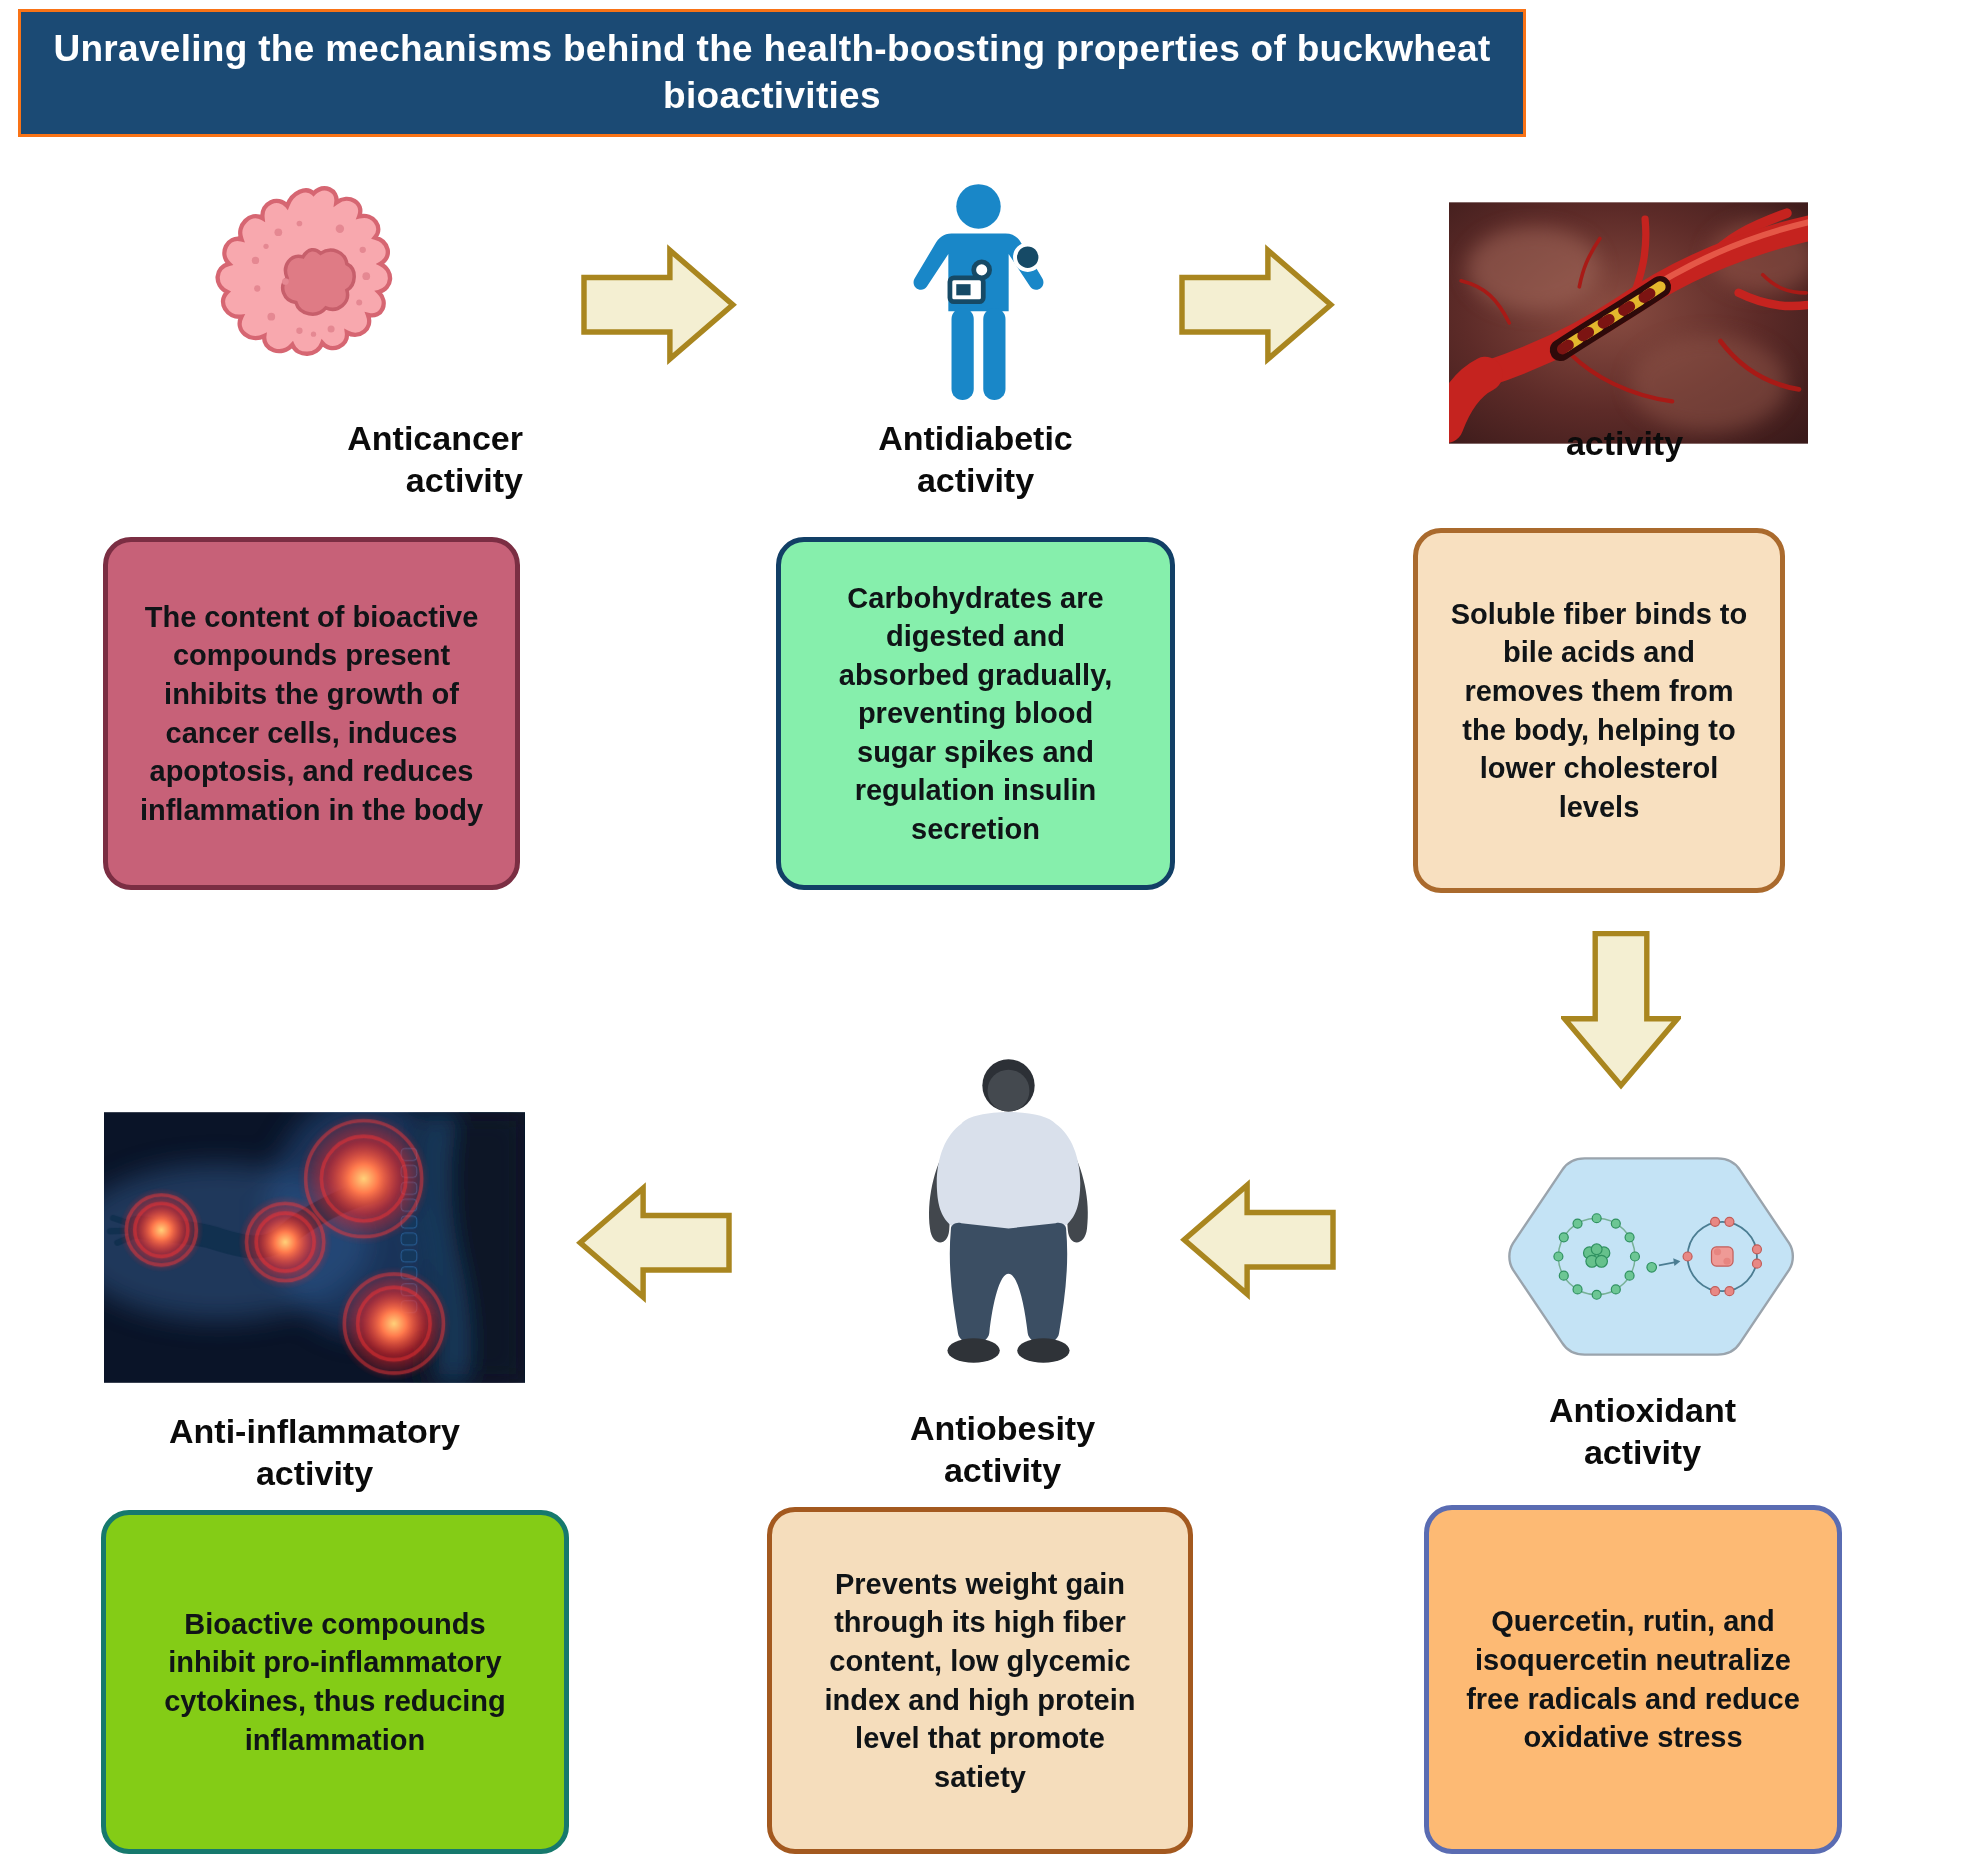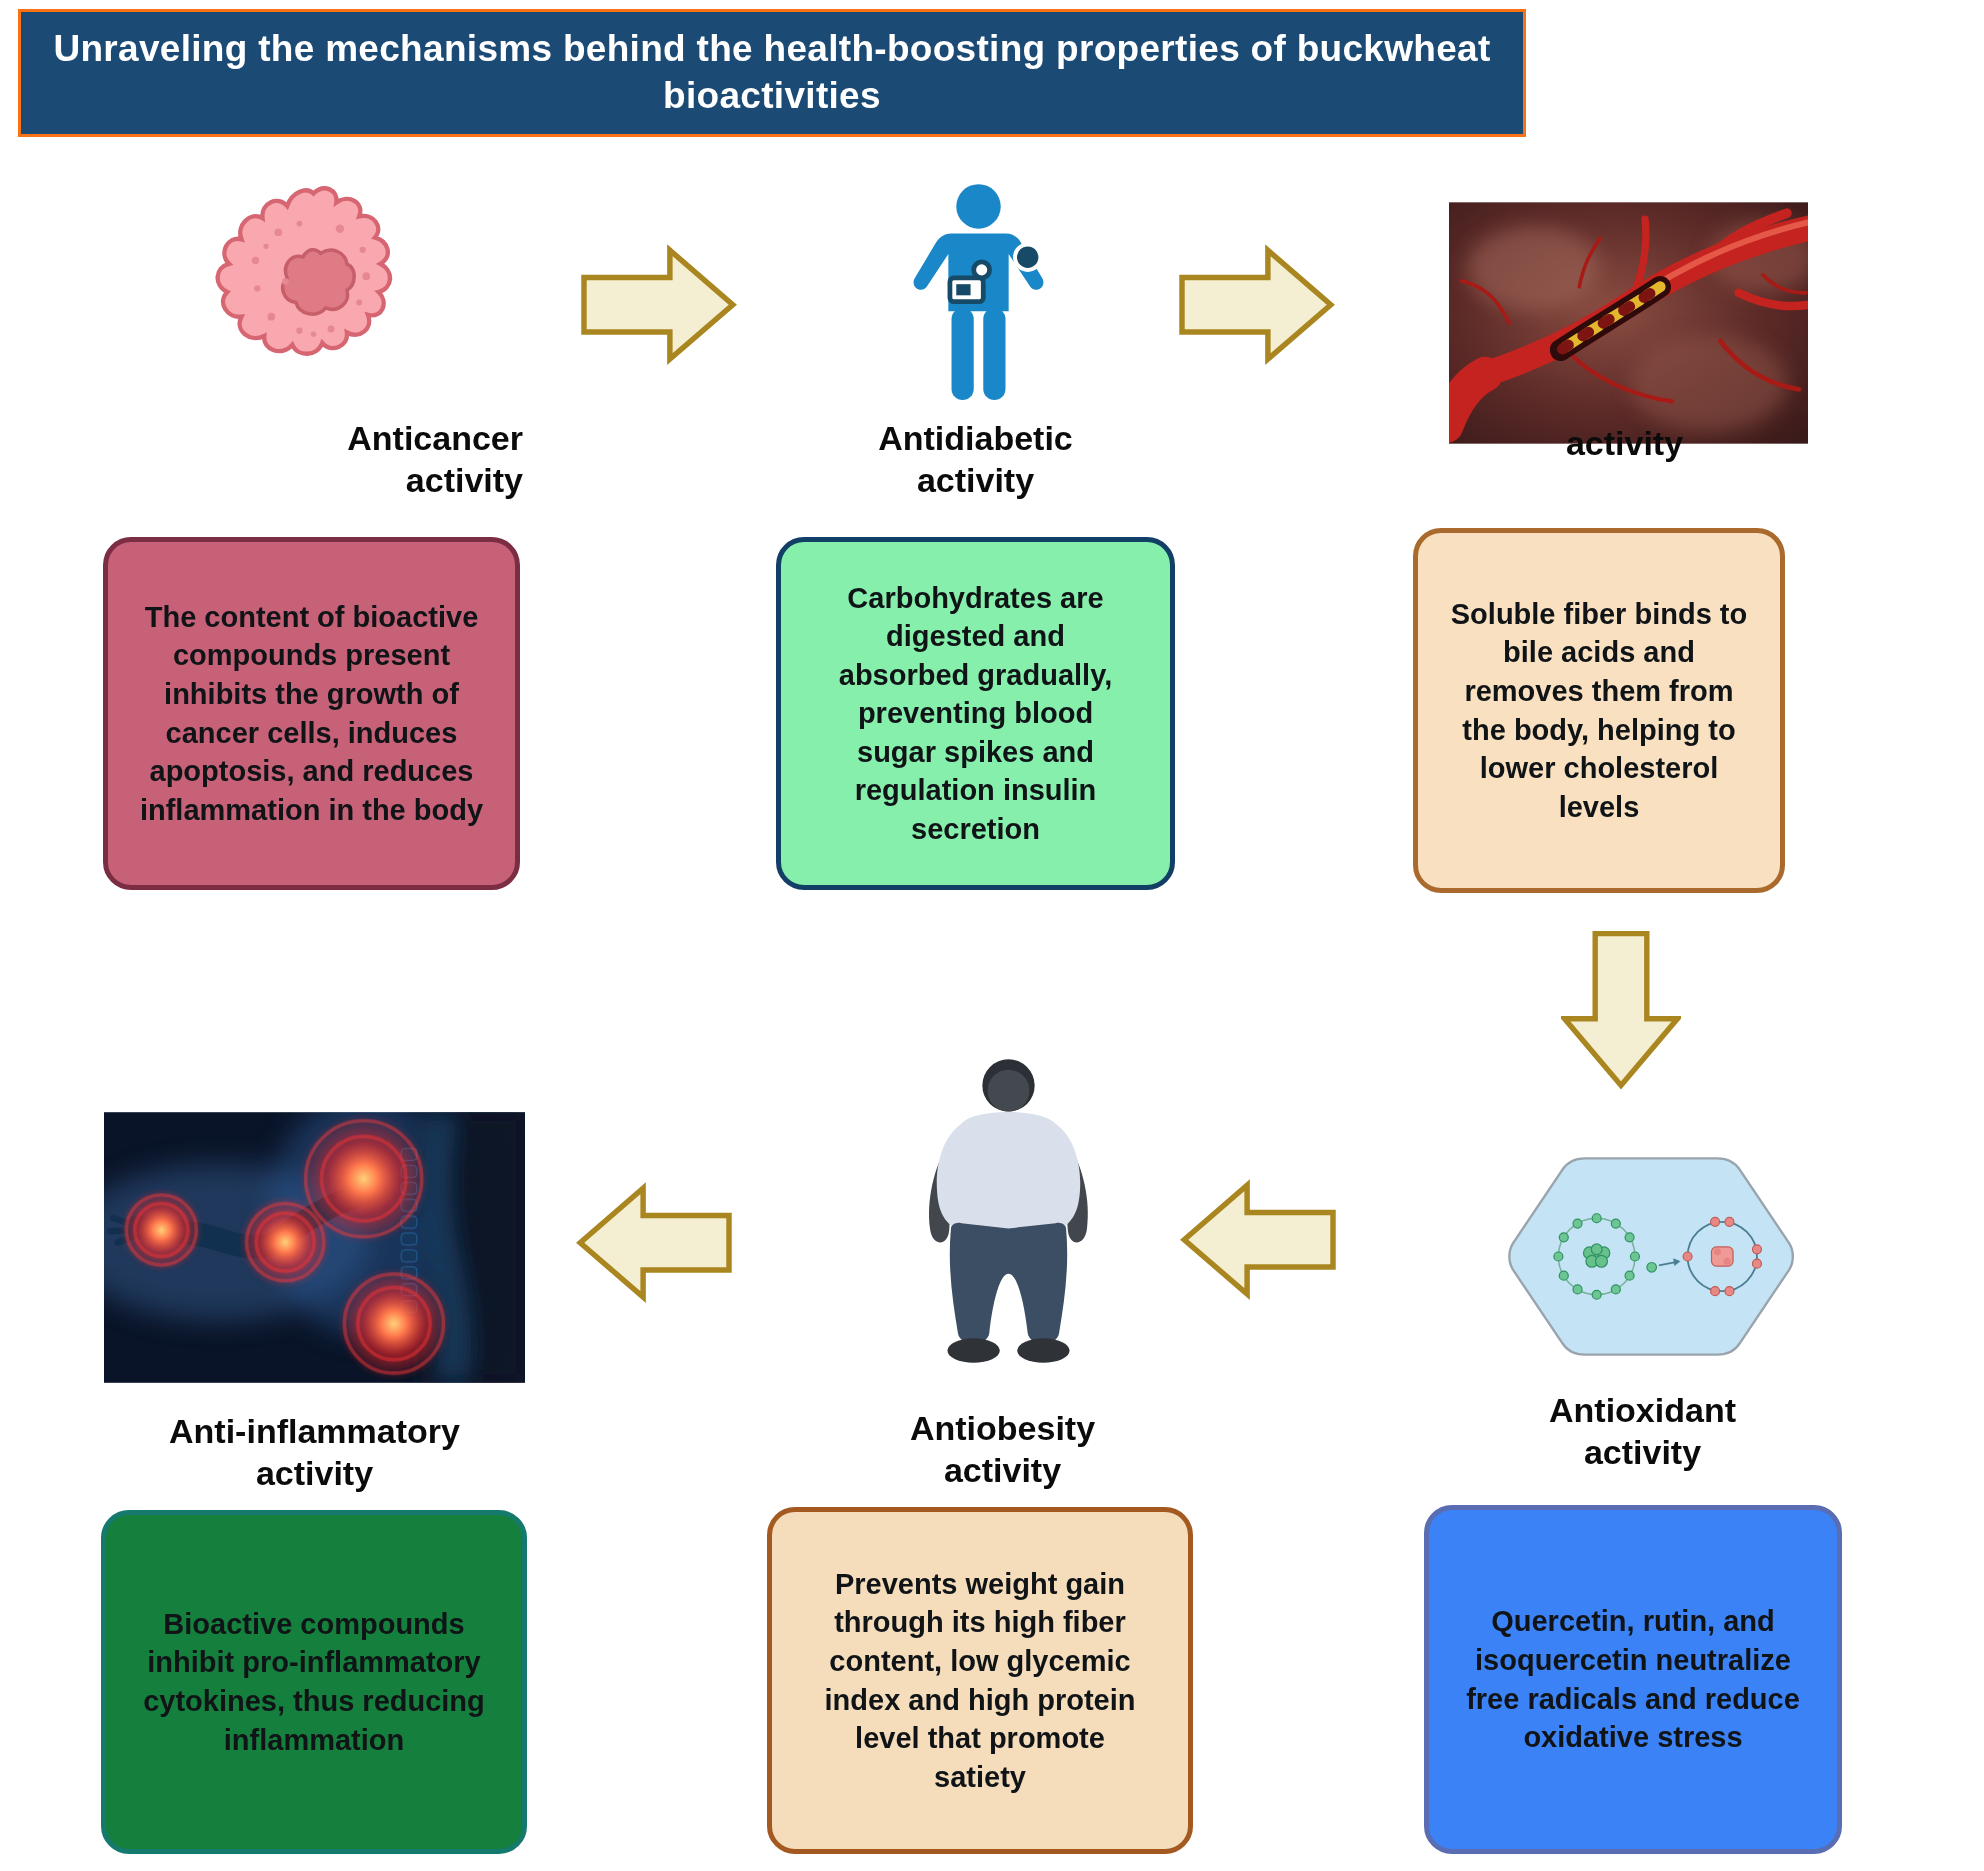--- a/index.html
+++ b/index.html
@@ -292,24 +292,24 @@
     <svg width="158" height="124" viewBox="0 0 260 205">
       <polygon points="254,57 112,57 112,12 8,102 112,192 112,147 254,147" fill="#f4efd2" stroke="#a9861f" stroke-width="9"></polygon>
     </svg>
   </div>
   <div class="iconbox" style="left:1179px;top:1178px;">
     <svg width="158" height="124" viewBox="0 0 260 205">
       <polygon points="254,57 112,57 112,12 8,102 112,192 112,147 254,147" fill="#f4efd2" stroke="#a9861f" stroke-width="9"></polygon>
     </svg>
   </div>
 
-  <div class="box" style="left: 101px; top: 1510px; width: 426px; height: 344px; padding: 0px 33px; background: #15803d; border-color: rgb(22, 121, 109);">
+  <div class="box" style="left: 101px; top: 1510px; width: 468px; height: 344px; padding: 0px 33px; background: #84cc16; border-color: rgb(22, 121, 109);">
     <p>Bioactive compounds inhibit pro-inflammatory cytokines, thus reducing inflammation</p>
   </div>
   <div class="box" style="left: 767px; top: 1507px; width: 426px; height: 347px; padding: 0px 43px; background: rgb(245, 221, 188); border-color: rgb(163, 89, 31);">
     <p>Prevents weight gain through its high fiber content, low glycemic index and high protein level that promote satiety</p>
   </div>
-  <div class="box" style="left: 1424px; top: 1505px; width: 418px; height: 349px; padding: 0px 24px; background: #3b82f6; border-color: rgb(90, 108, 178);">
+  <div class="box" style="left: 1424px; top: 1505px; width: 418px; height: 349px; padding: 0px 24px; background: #fdba74; border-color: rgb(90, 108, 178);">
     <p>Quercetin, rutin, and isoquercetin neutralize free radicals and reduce oxidative stress</p>
   </div>
 
 </div>
 
 
 </body></html>

